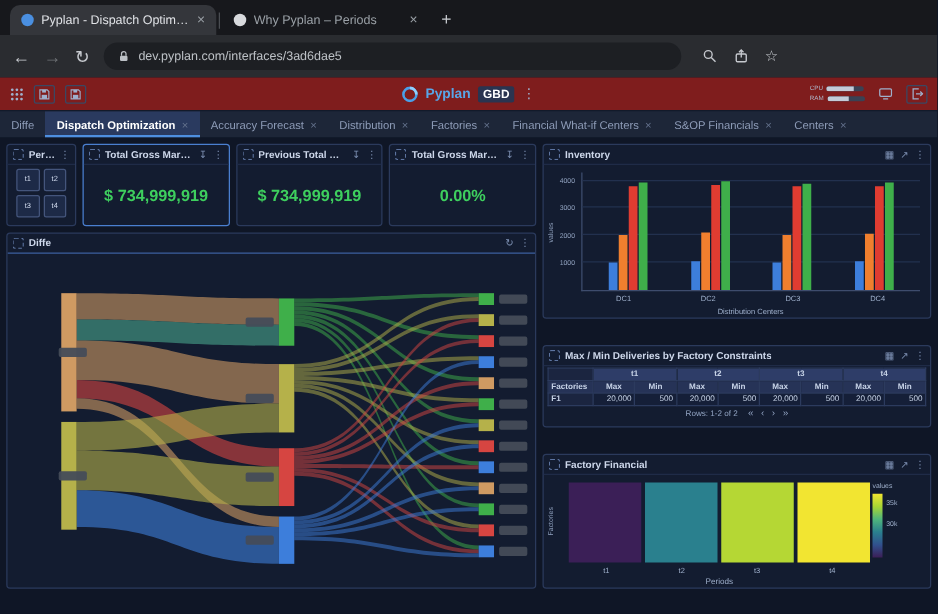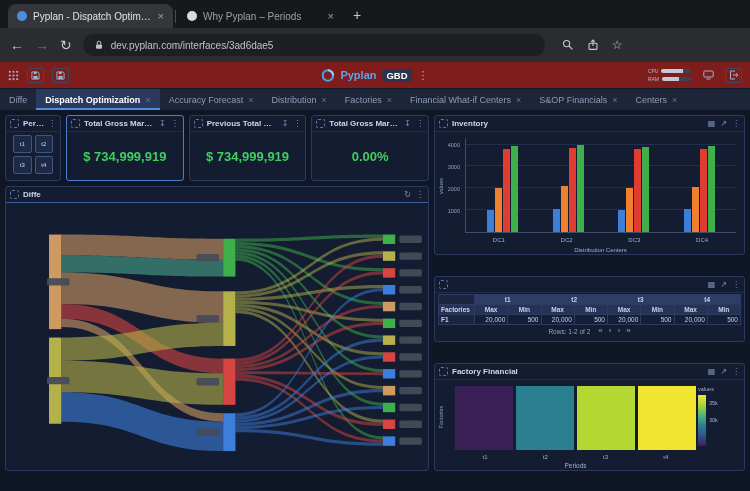--- a/index.html
+++ b/index.html
@@ -446,20 +446,21 @@
             <div>DC3</div>
             <div>DC4</div>
           </div>
         <div class="inv-xlabel">Distribution Centers</div>
       </div>
     </div>
 
     <div class="panel tbl-panel">
       <div class="panel-header">
         <span class="ph-box"></span>
+        <span class="ph-title">Max / Min Deliveries by Factory Constraints</span>
         <span class="ph-icons">
             <span>▦</span>
             <span>↗</span>
             <span>⋮</span>
           </span>
       </div>
       <div>
           <table class="ct">
             <tbody>
               <tr>

